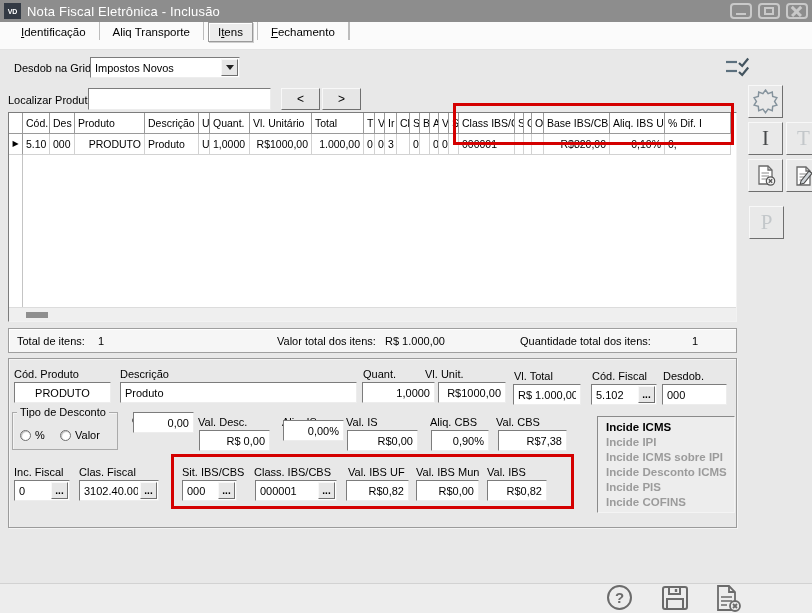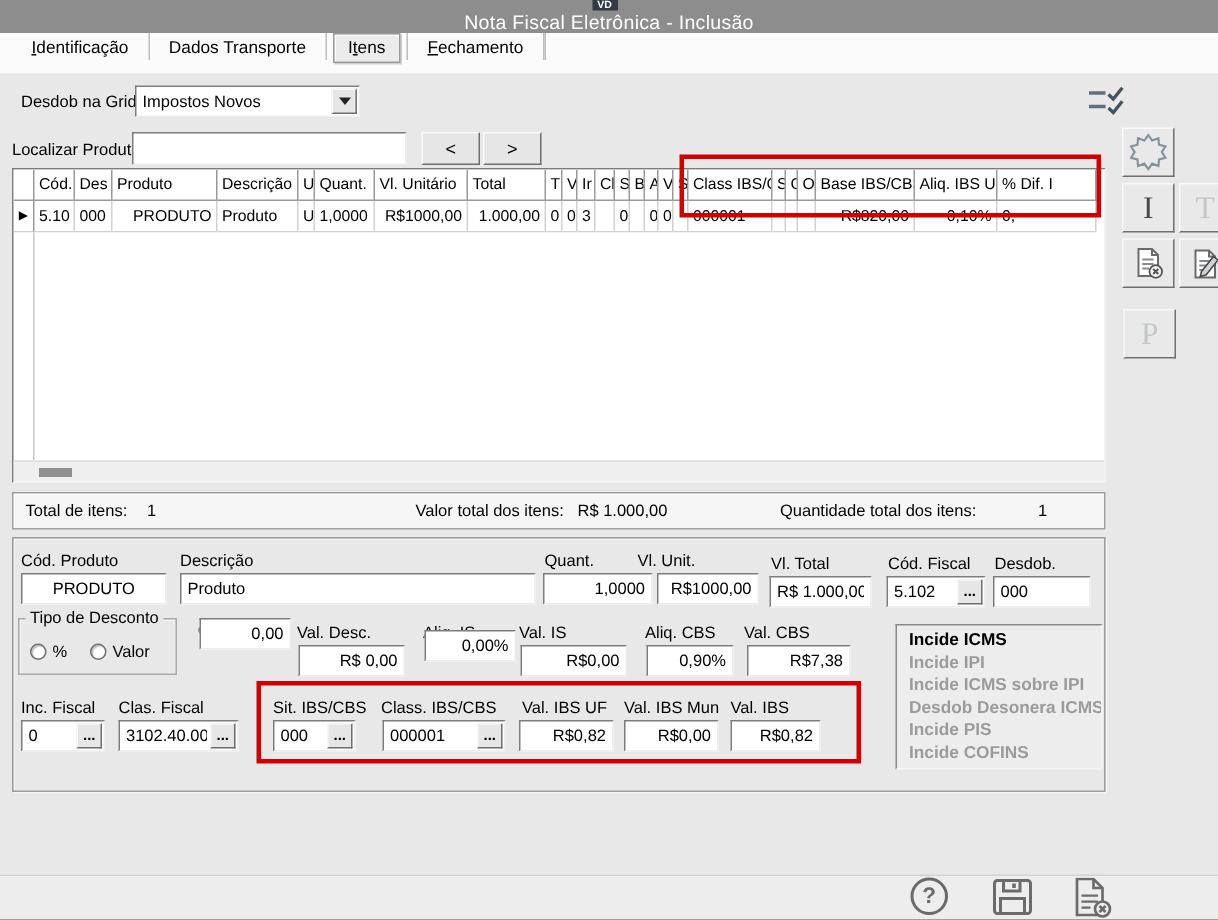--- a/index.html
+++ b/index.html
@@ -2,21 +2,21 @@
 <html><head>
 <meta charset="utf-8">
 <style>
   * { margin:0; padding:0; box-sizing:border-box; }
   html,body { background:#555; }
   .page{ position:relative; width:812px; height:613px; overflow:hidden;
          background:#e8e8e8; font-family:"Liberation Sans",sans-serif; font-size:11px; color:#000; }
 
   
   .titlebar{ position:absolute; left:0; top:0; width:812px; height:22px; background:#8d8d8d;
-             display:flex; align-items:center; padding:0 4px;flex-direction:column; }
+             display:flex; align-items:center; padding:0 4px; }
   .appicon{ width:17px; height:16px; background:#333a44; color:#fff; font-size:7px; font-weight:bold;
             display:flex; align-items:center; justify-content:center; margin-right:6px; }
   .apptitle{ color:#fff; font-size:13px; letter-spacing:.2px; }
   .winctls{ margin-left:auto; display:flex; gap:6px; }
   .wbtn{ width:22px; height:16px; border:2px solid #c9c9c9; border-radius:4px; position:relative;
          background:transparent; cursor:default; }
   .wbtn .bar{ position:absolute; left:4px; right:4px; bottom:2px; height:2px; background:#c9c9c9; }
   .wbtn .box{ position:absolute; left:4px; top:2px; right:4px; bottom:2px; border:2px solid #c9c9c9; }
   .wbtn .x1,.wbtn .x2{ position:absolute; left:2px; top:5px; width:13px; height:2.5px; background:#c9c9c9; }
   .wbtn .x1{ transform:rotate(45deg);} .wbtn .x2{ transform:rotate(-45deg);}
@@ -123,21 +123,21 @@
       <div class="wbtn">
           <span class="x1"></span>
           <span class="x2"></span>
         </div>
     </div>
   </div>
 
   <div class="tabbar" id="tabbar">
       <div class="tab"><span><u>I</u>dentificação</span></div>
       <div class="tabsep"></div>
-      <div class="tab"><span>Dados Transporte</span></div>
+      <div class="tab"><span>Aliq Transporte</span></div>
       <div class="tabsep"></div>
       <div class="tab active"><span>I<u>t</u>ens</span></div>
       <div class="tabsep"></div>
       <div class="tab"><span><u>F</u>echamento</span></div>
       <div class="tabsep"></div>
       <div class="tabsep"></div>
     </div>
 
   <div class="lbl" style="left:14px;top:62px">Desdob na Grid</div>
   <div class="field" style="left:90px;top:57px;width:150px">
@@ -377,21 +377,21 @@
   <div class="field r" style="left:487px;top:480px;width:60px">
       <span class="fval">R$0,82</span>
     </div>
 
   <div class="hl" style="left:171px;top:454px;width:403px;height:55px"></div>
 
   <div class="incide" id="incide">
       <div class="item on">Incide ICMS</div>
       <div class="item">Incide IPI</div>
       <div class="item">Incide ICMS sobre IPI</div>
-      <div class="item">Desdob Desonera ICMS</div>
+      <div class="item">Incide Desconto ICMS</div>
       <div class="item">Incide PIS</div>
       <div class="item">Incide COFINS</div>
     </div>
 
   <div class="bottombar"></div>
   <div class="helpcirc">
       <span>?</span>
     </div>
   <div class="flatbtn" style="left:658px;top:584px;width:34px;height:28px">
     <svg width="28" height="26" viewBox="0 0 28 26">

